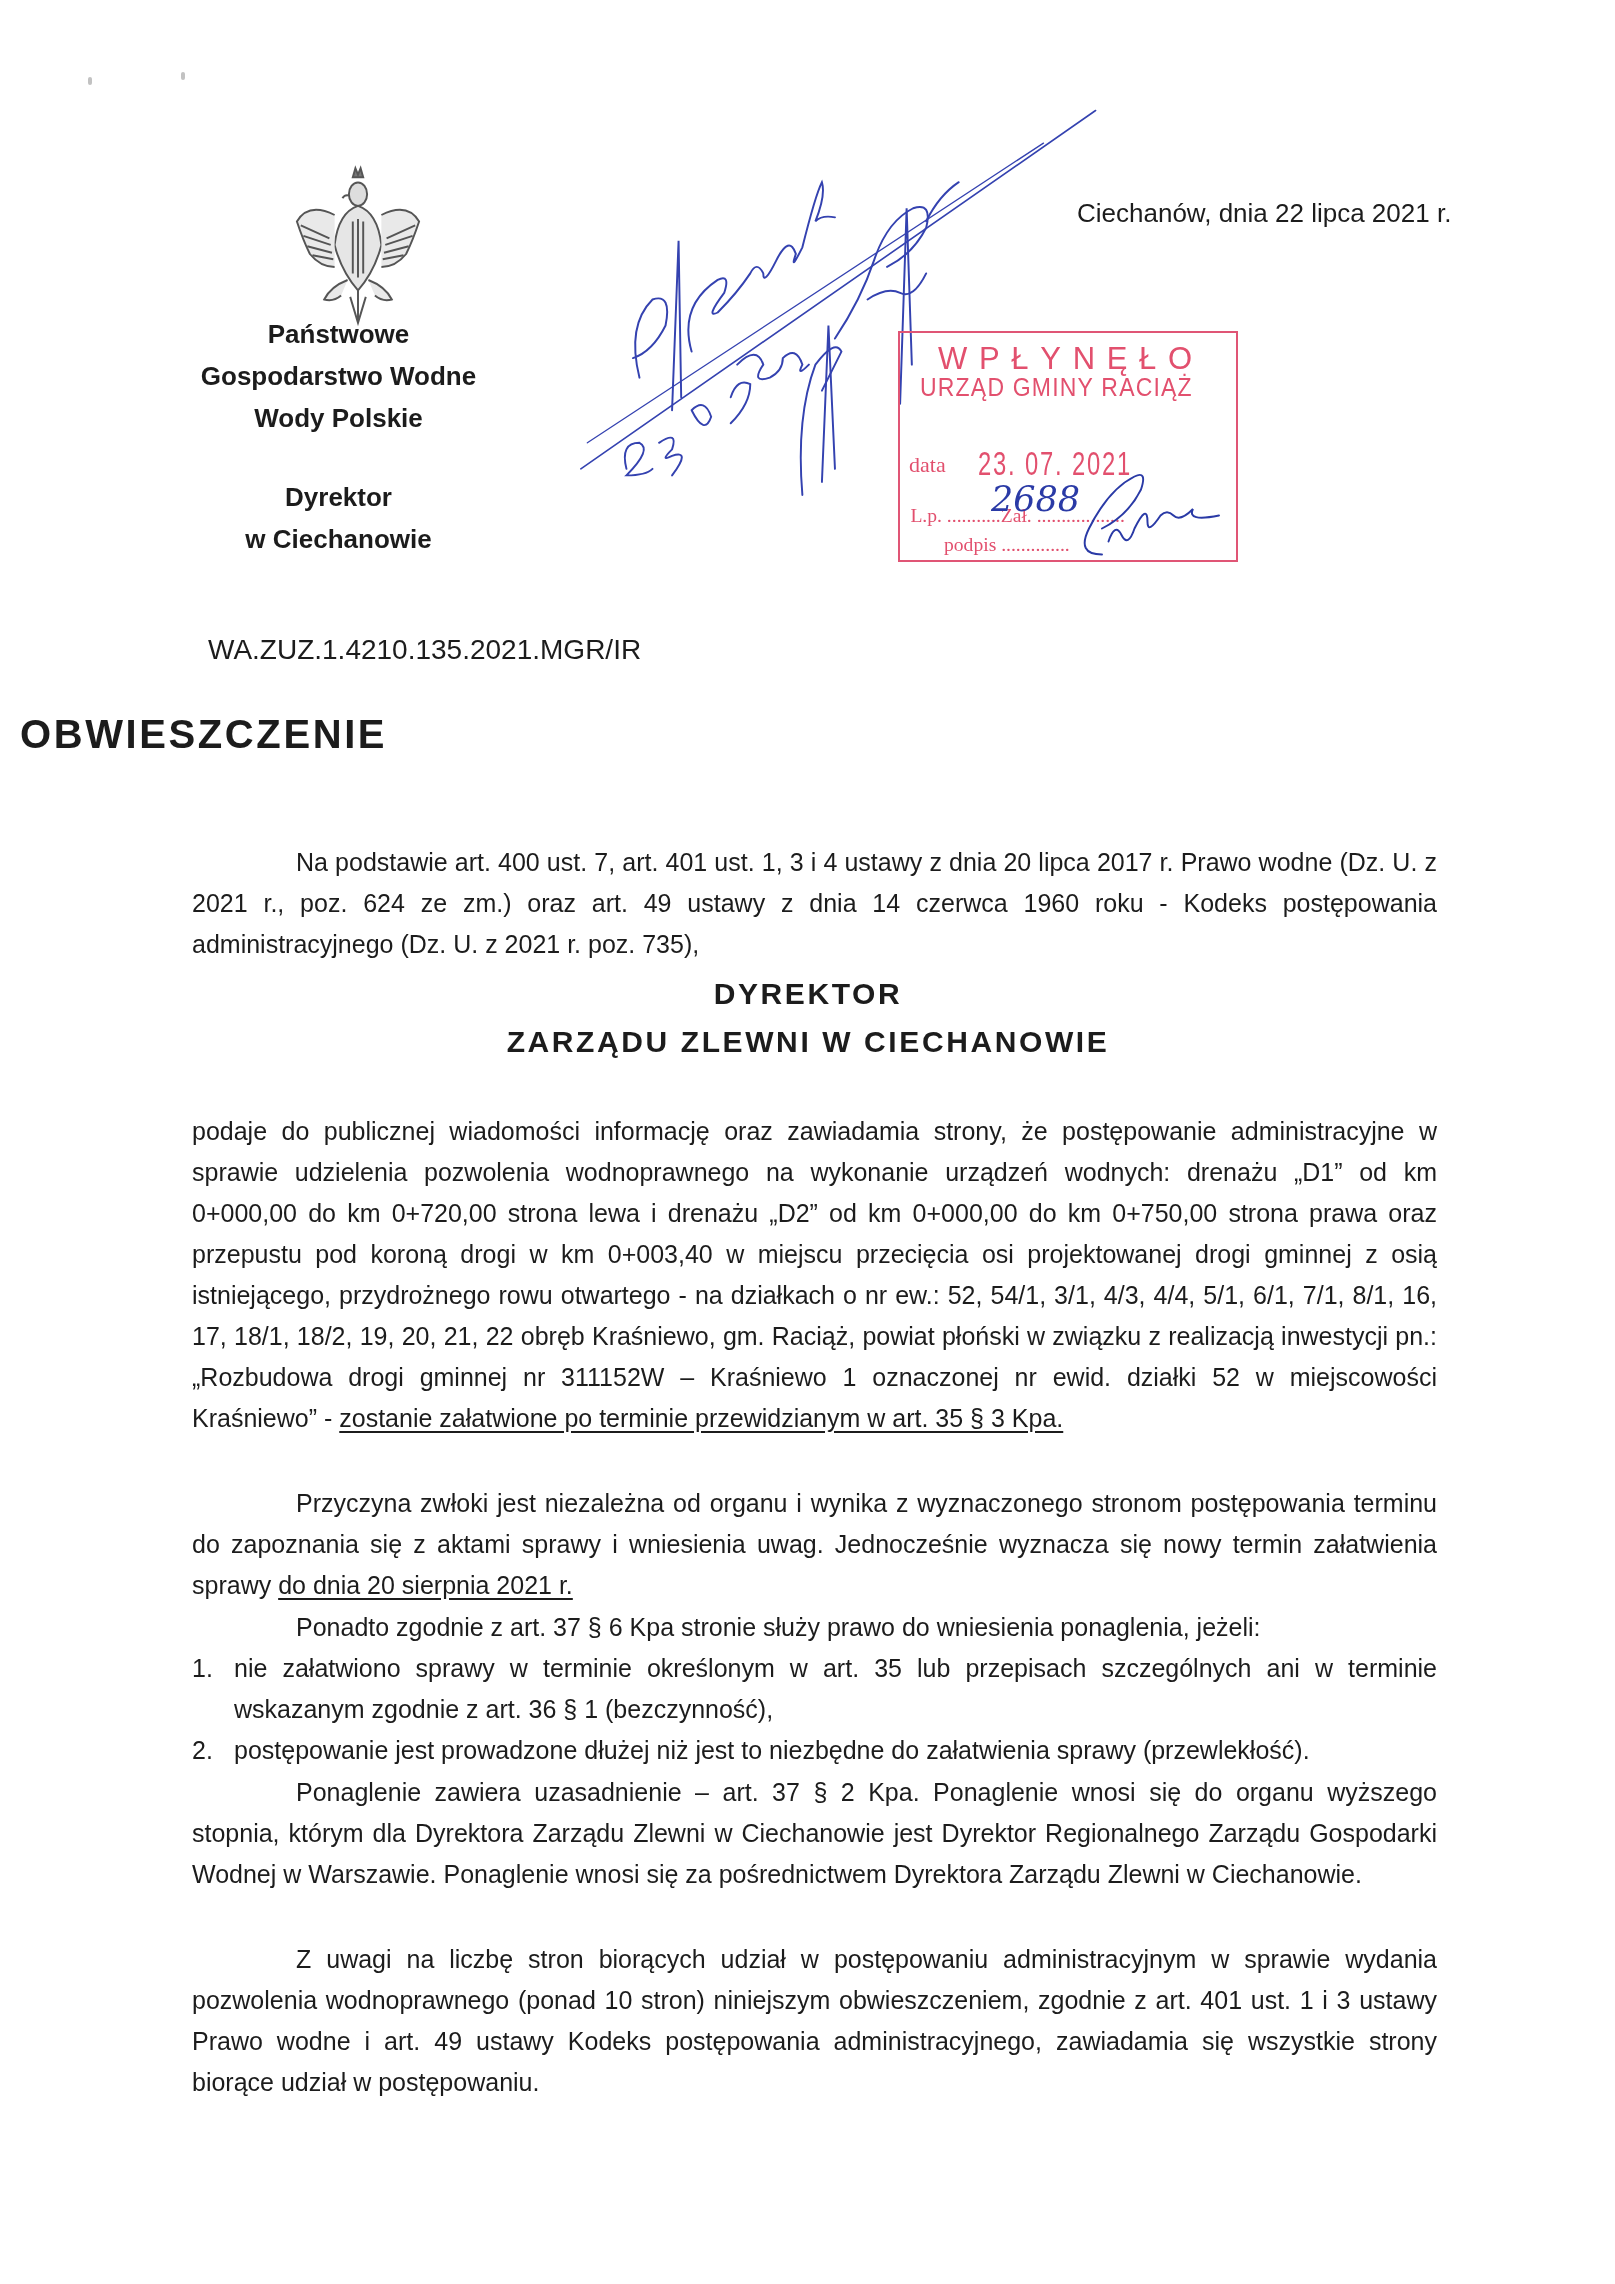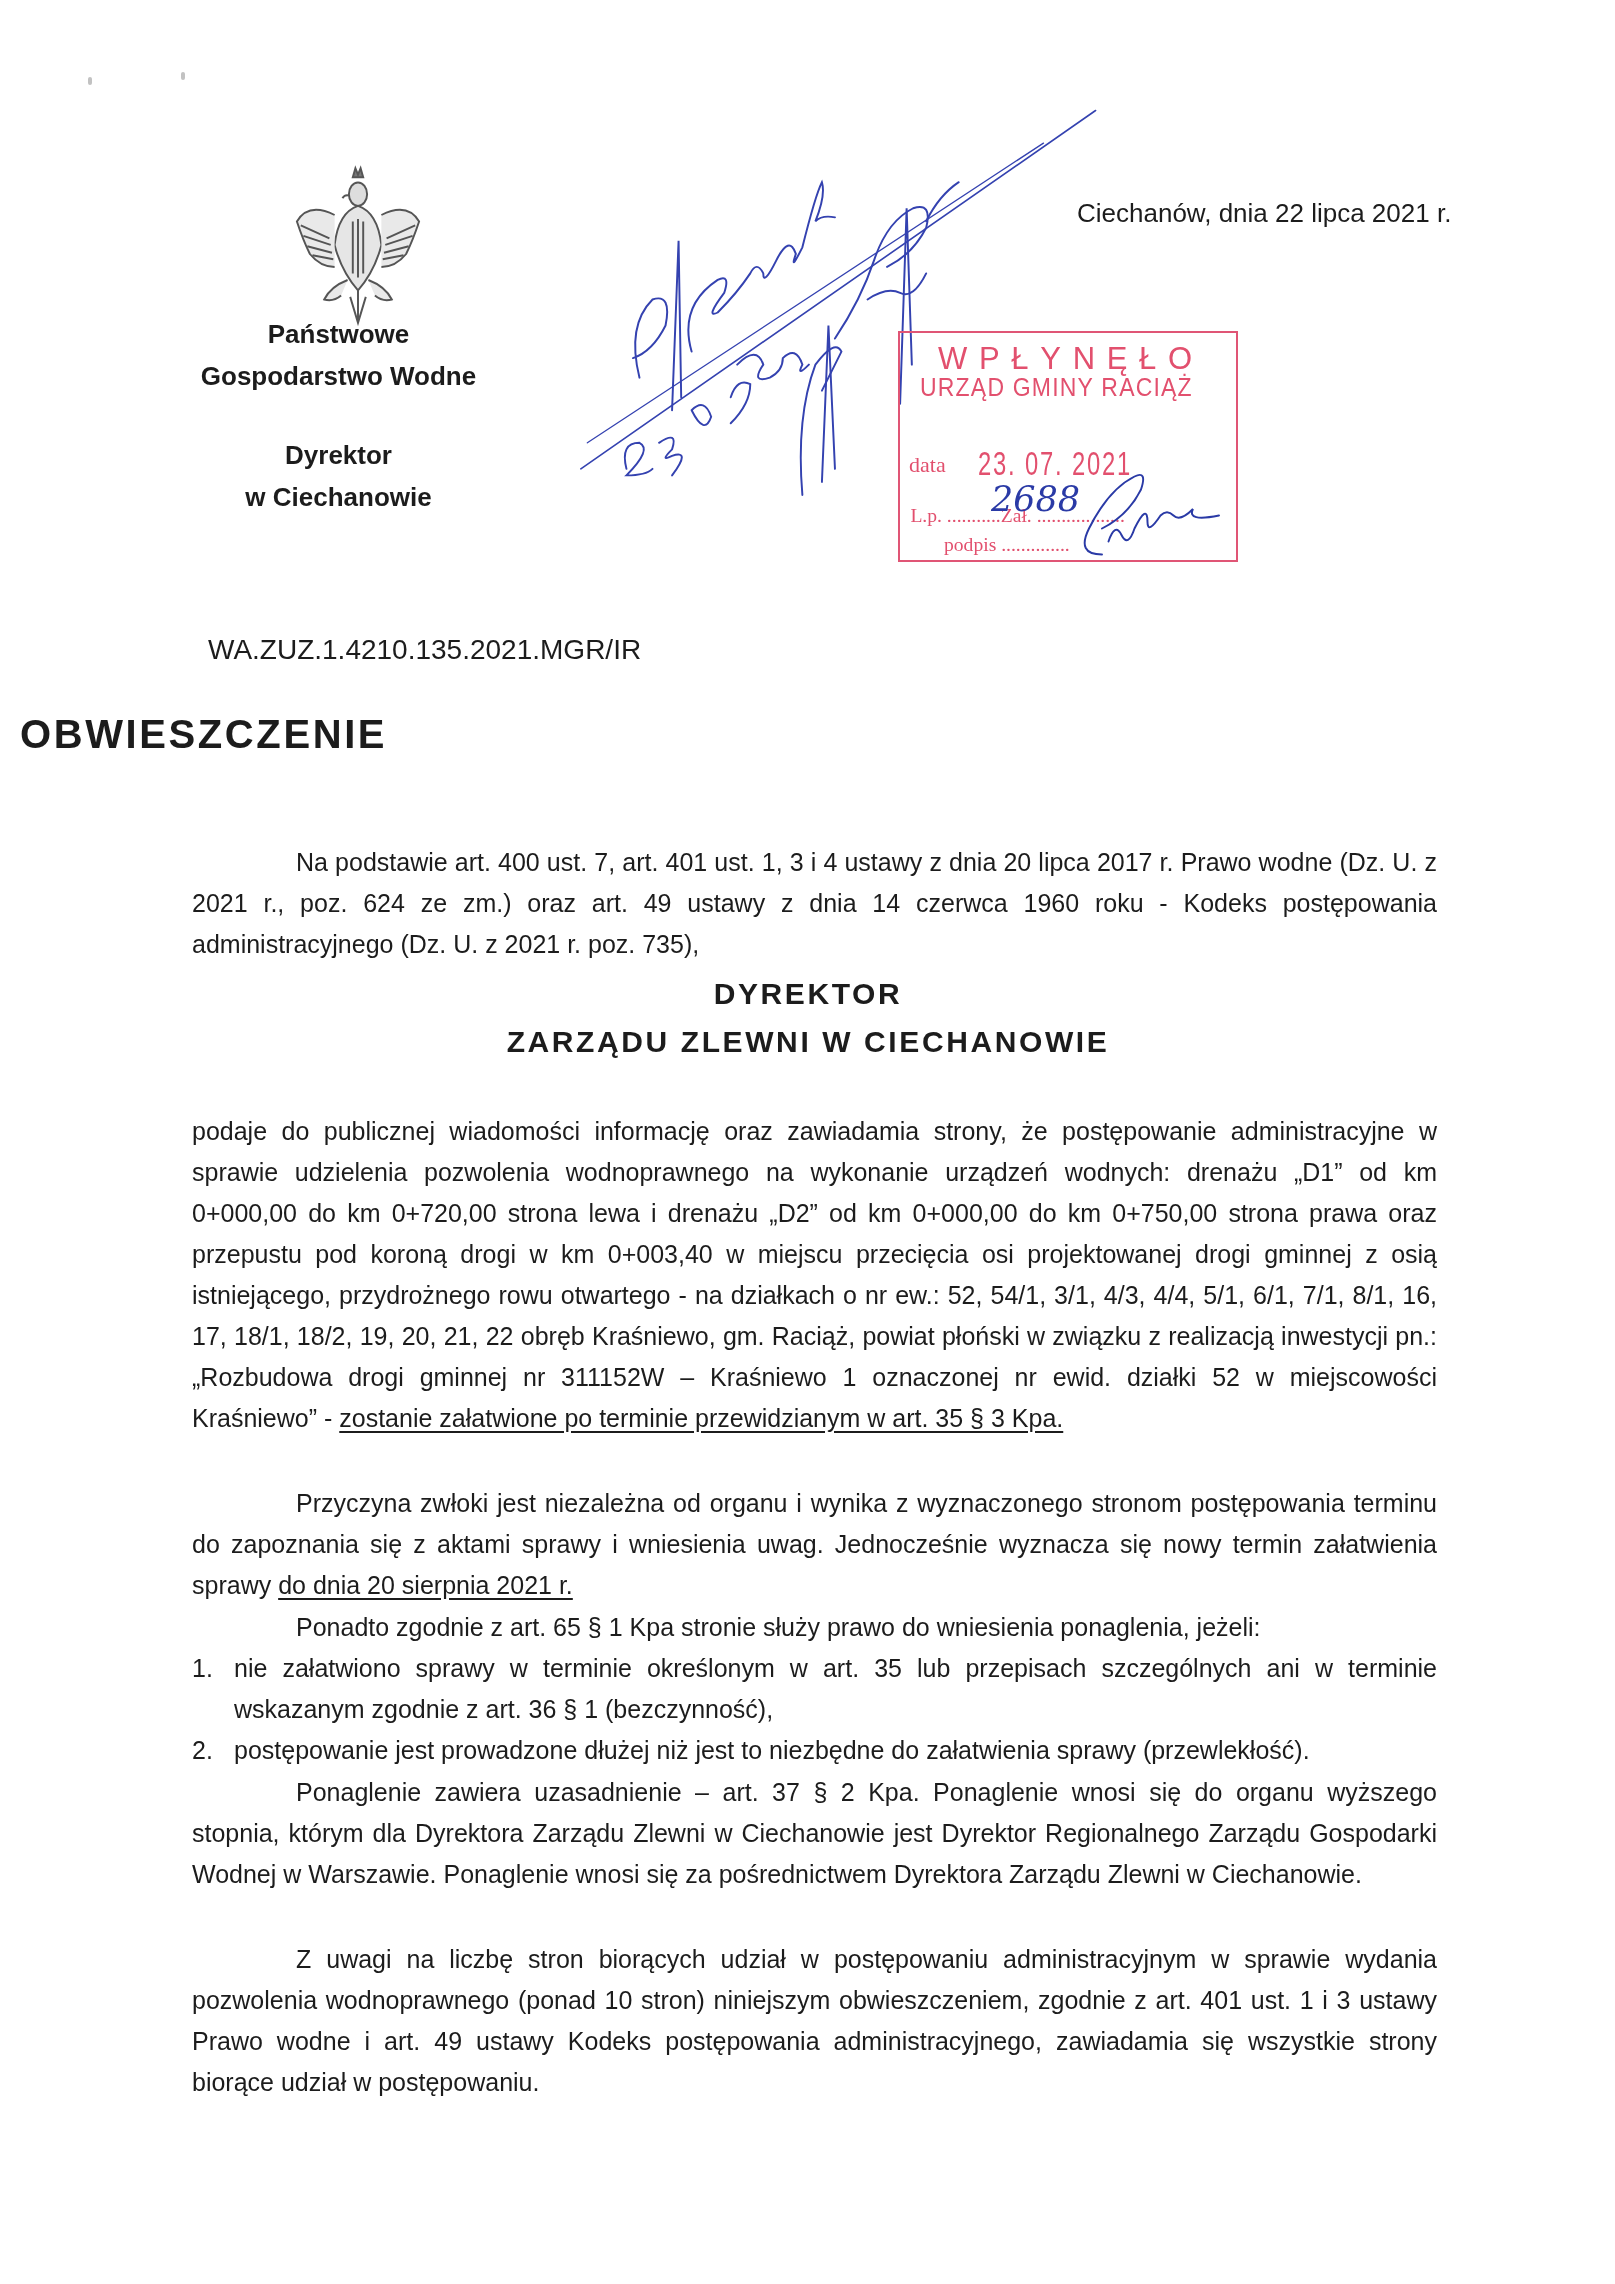--- a/index.html
+++ b/index.html
@@ -82,20 +82,21 @@
       <path d="M116 180 q26 10 36 30 q-14 4 -26 -6" fill="#e9e9e9"></path>
       <path d="M100 196 l0 50 M88 206 l12 40 l12 -40"></path>
       <path d="M92 90 v80 M100 86 v90 M108 90 v80"></path>
     </g>
   </svg>
 </div>
 
 <div class="abs org-block">
   <div>Państwowe</div>
   <div>Gospodarstwo Wodne</div>
+  <div>Wody Polskie</div>
   <div class="gap"></div>
   <div>Dyrektor</div>
   <div>w Ciechanowie</div>
 </div>
 
 <div class="abs signatures">
   <svg width="587" height="417" viewBox="0 0 900 640">
     <g fill="none" stroke="#3442b0" stroke-width="3" stroke-linecap="round">
 
       <path d="M30 560 L820 10" stroke-width="2.5"></path>
@@ -147,21 +148,21 @@
 
 <div class="abs director">
   <div>DYREKTOR</div>
   <div>ZARZĄDU ZLEWNI W CIECHANOWIE</div>
 </div>
 
 <p class="abs body-text p2"><span>podaje do publicznej wiadomości informację oraz zawiadamia strony, że postępowanie administracyjne w sprawie udzielenia pozwolenia wodnoprawnego na wykonanie urządzeń wodnych: drenażu „D1” od km 0+000,00 do km 0+720,00 strona lewa i drenażu „D2” od km 0+000,00 do km 0+750,00 strona prawa oraz przepustu pod koroną drogi w km 0+003,40 w miejscu przecięcia osi projektowanej drogi gminnej z osią istniejącego, przydrożnego rowu otwartego - na działkach o nr ew.: 52, 54/1, 3/1, 4/3, 4/4, 5/1, 6/1, 7/1, 8/1, 16, 17, 18/1, 18/2, 19, 20, 21, 22 obręb Kraśniewo, gm. Raciąż, powiat płoński w związku z realizacją inwestycji pn.: „Rozbudowa drogi gminnej nr 311152W – Kraśniewo 1 oznaczonej nr ewid. działki 52 w miejscowości Kraśniewo” - </span><span class="u">zostanie załatwione po terminie przewidzianym w art. 35 § 3 Kpa.</span></p>
 
 <p class="abs body-text indent p3"><span>Przyczyna zwłoki jest niezależna od organu i wynika z wyznaczonego stronom postępowania terminu do zapoznania się z aktami sprawy i wniesienia uwag. Jednocześnie wyznacza się nowy termin załatwienia sprawy </span><span class="u">do dnia 20 sierpnia 2021 r.</span></p>
 
-<p class="abs body-text indent p4">Ponadto zgodnie z art. 65 § 1 Kpa stronie służy prawo do wniesienia ponaglenia, jeżeli:</p>
+<p class="abs body-text indent p4">Ponadto zgodnie z art. 37 § 6 Kpa stronie służy prawo do wniesienia ponaglenia, jeżeli:</p>
 
 <div class="abs list">
   <div class="li">
     <span class="num">1.</span>
     <span class="txt">nie załatwiono sprawy w terminie określonym w art. 35 lub przepisach szczególnych ani w terminie wskazanym zgodnie z art. 36 § 1 (bezczynność),</span>
   </div>
   <div class="li">
     <span class="num">2.</span>
     <span class="txt">postępowanie jest prowadzone dłużej niż jest to niezbędne do załatwienia sprawy (przewlekłość).</span>
   </div>

